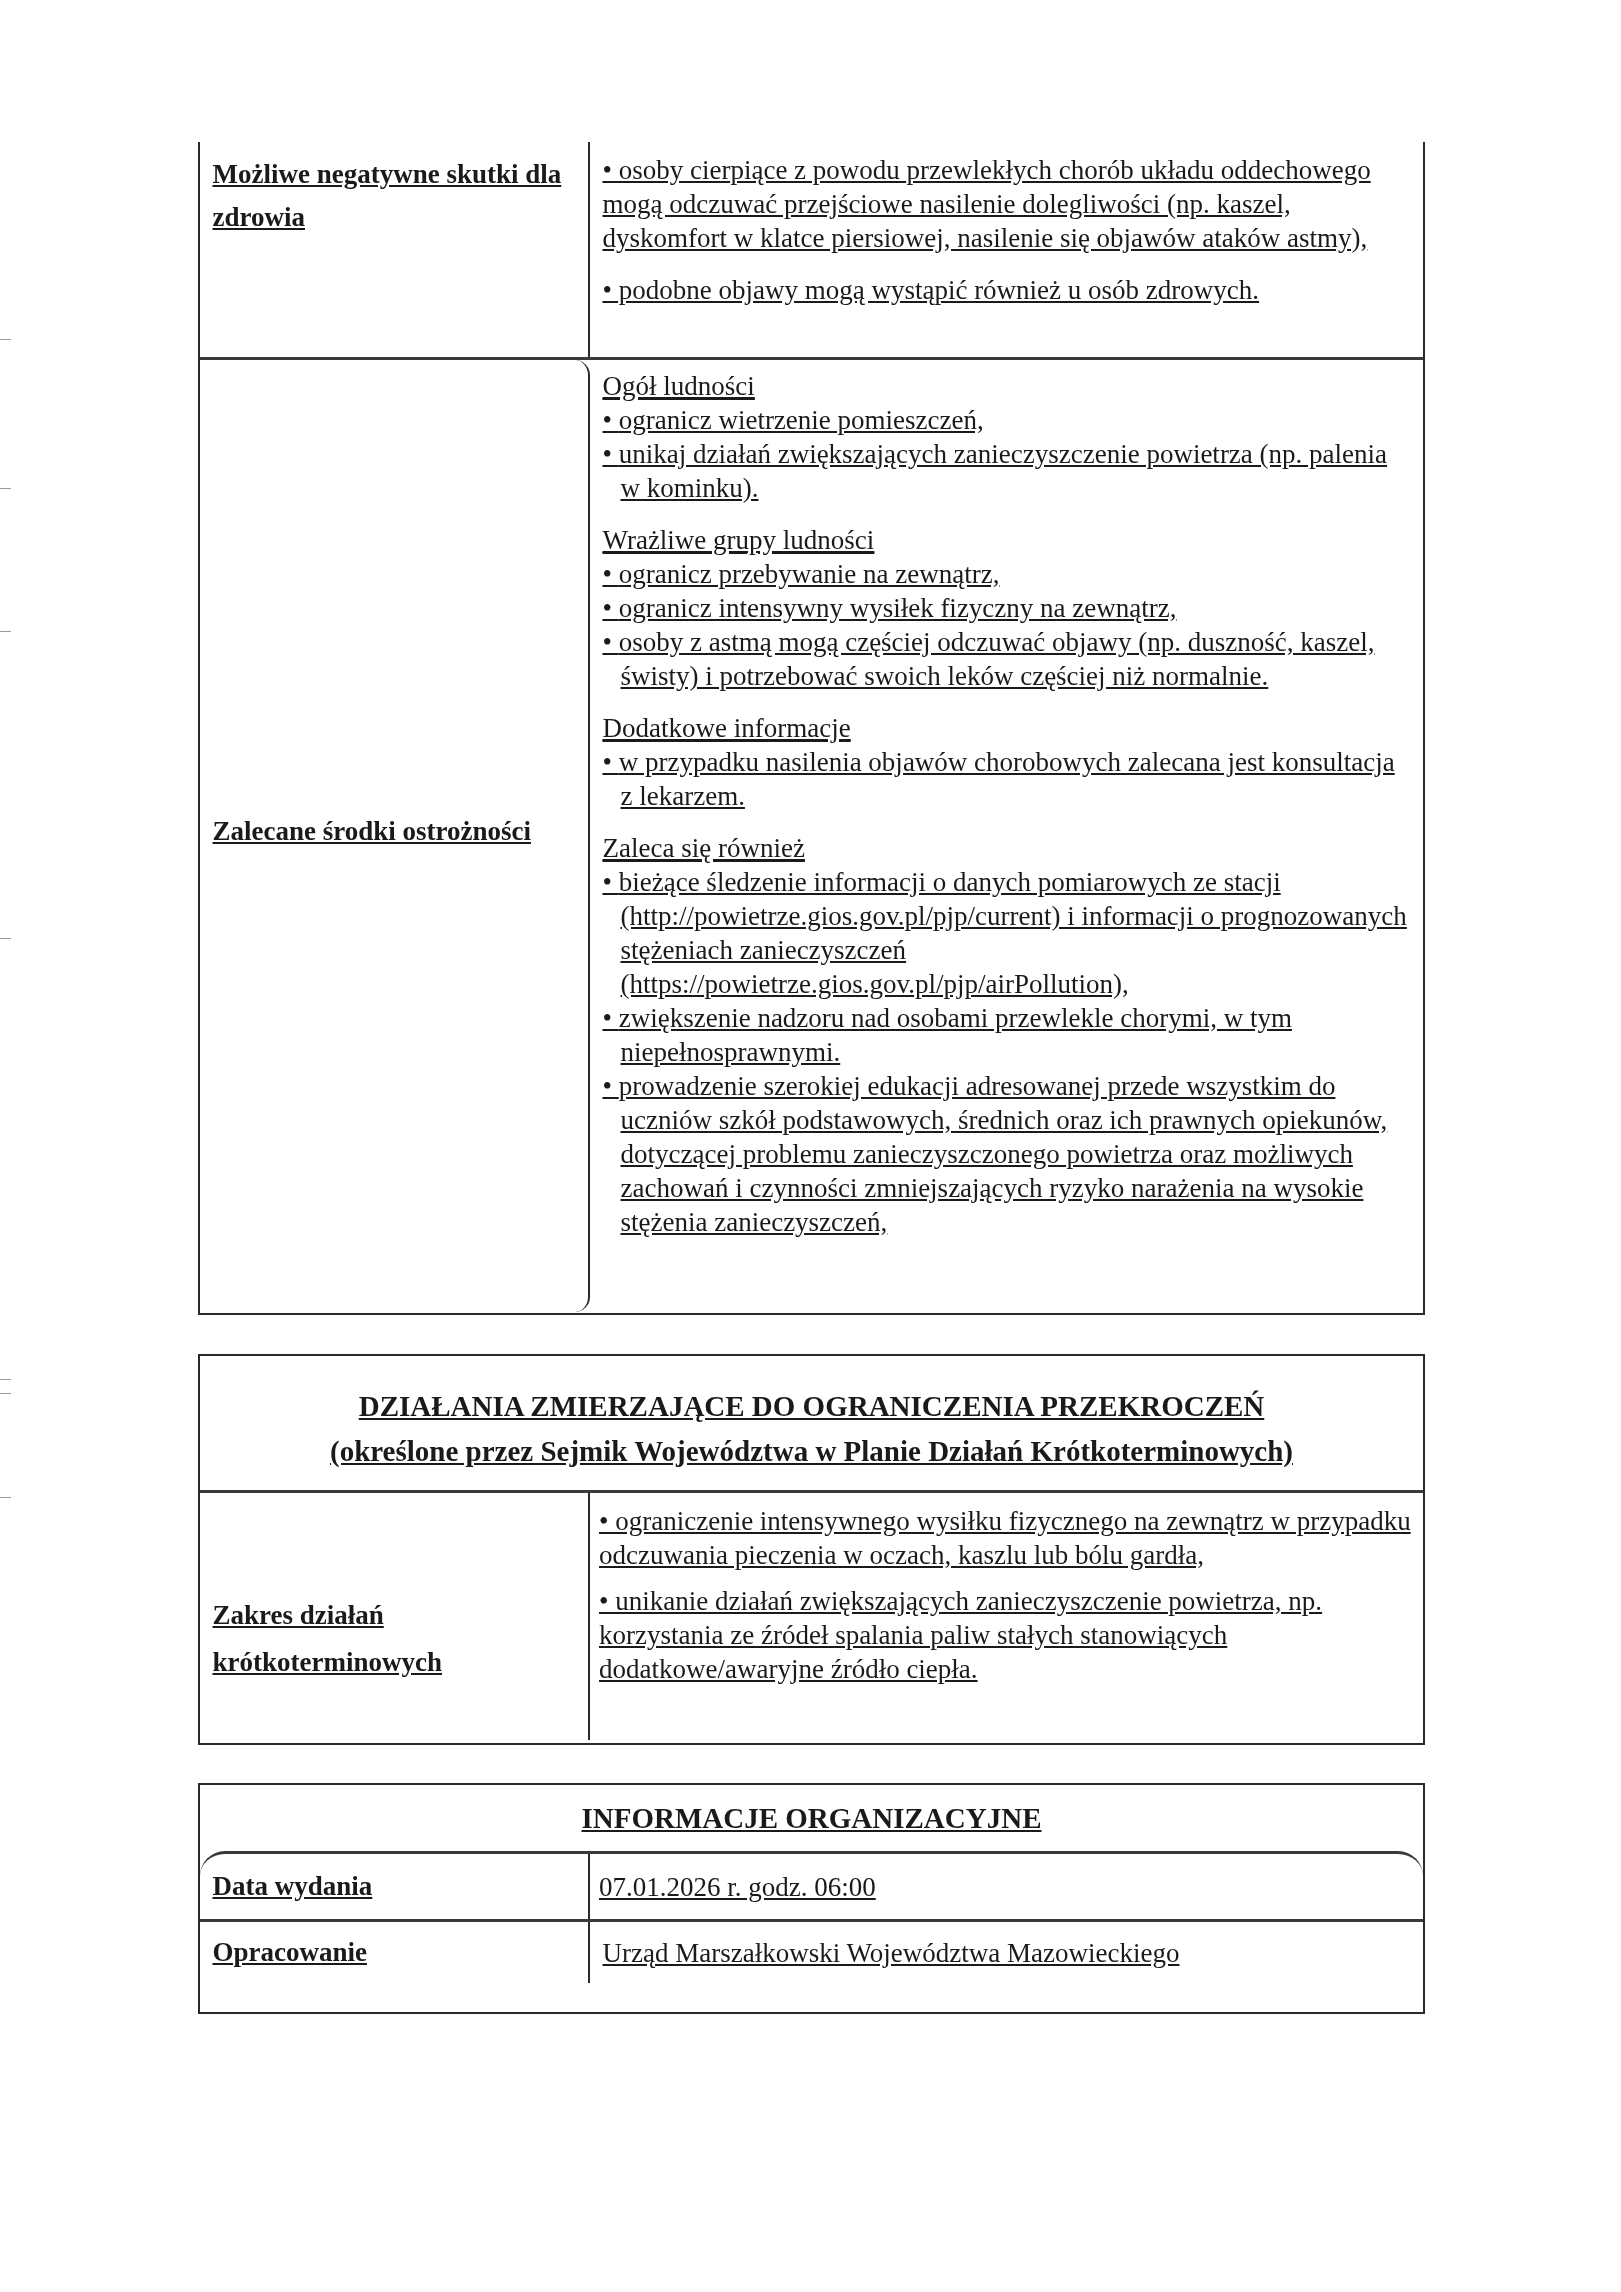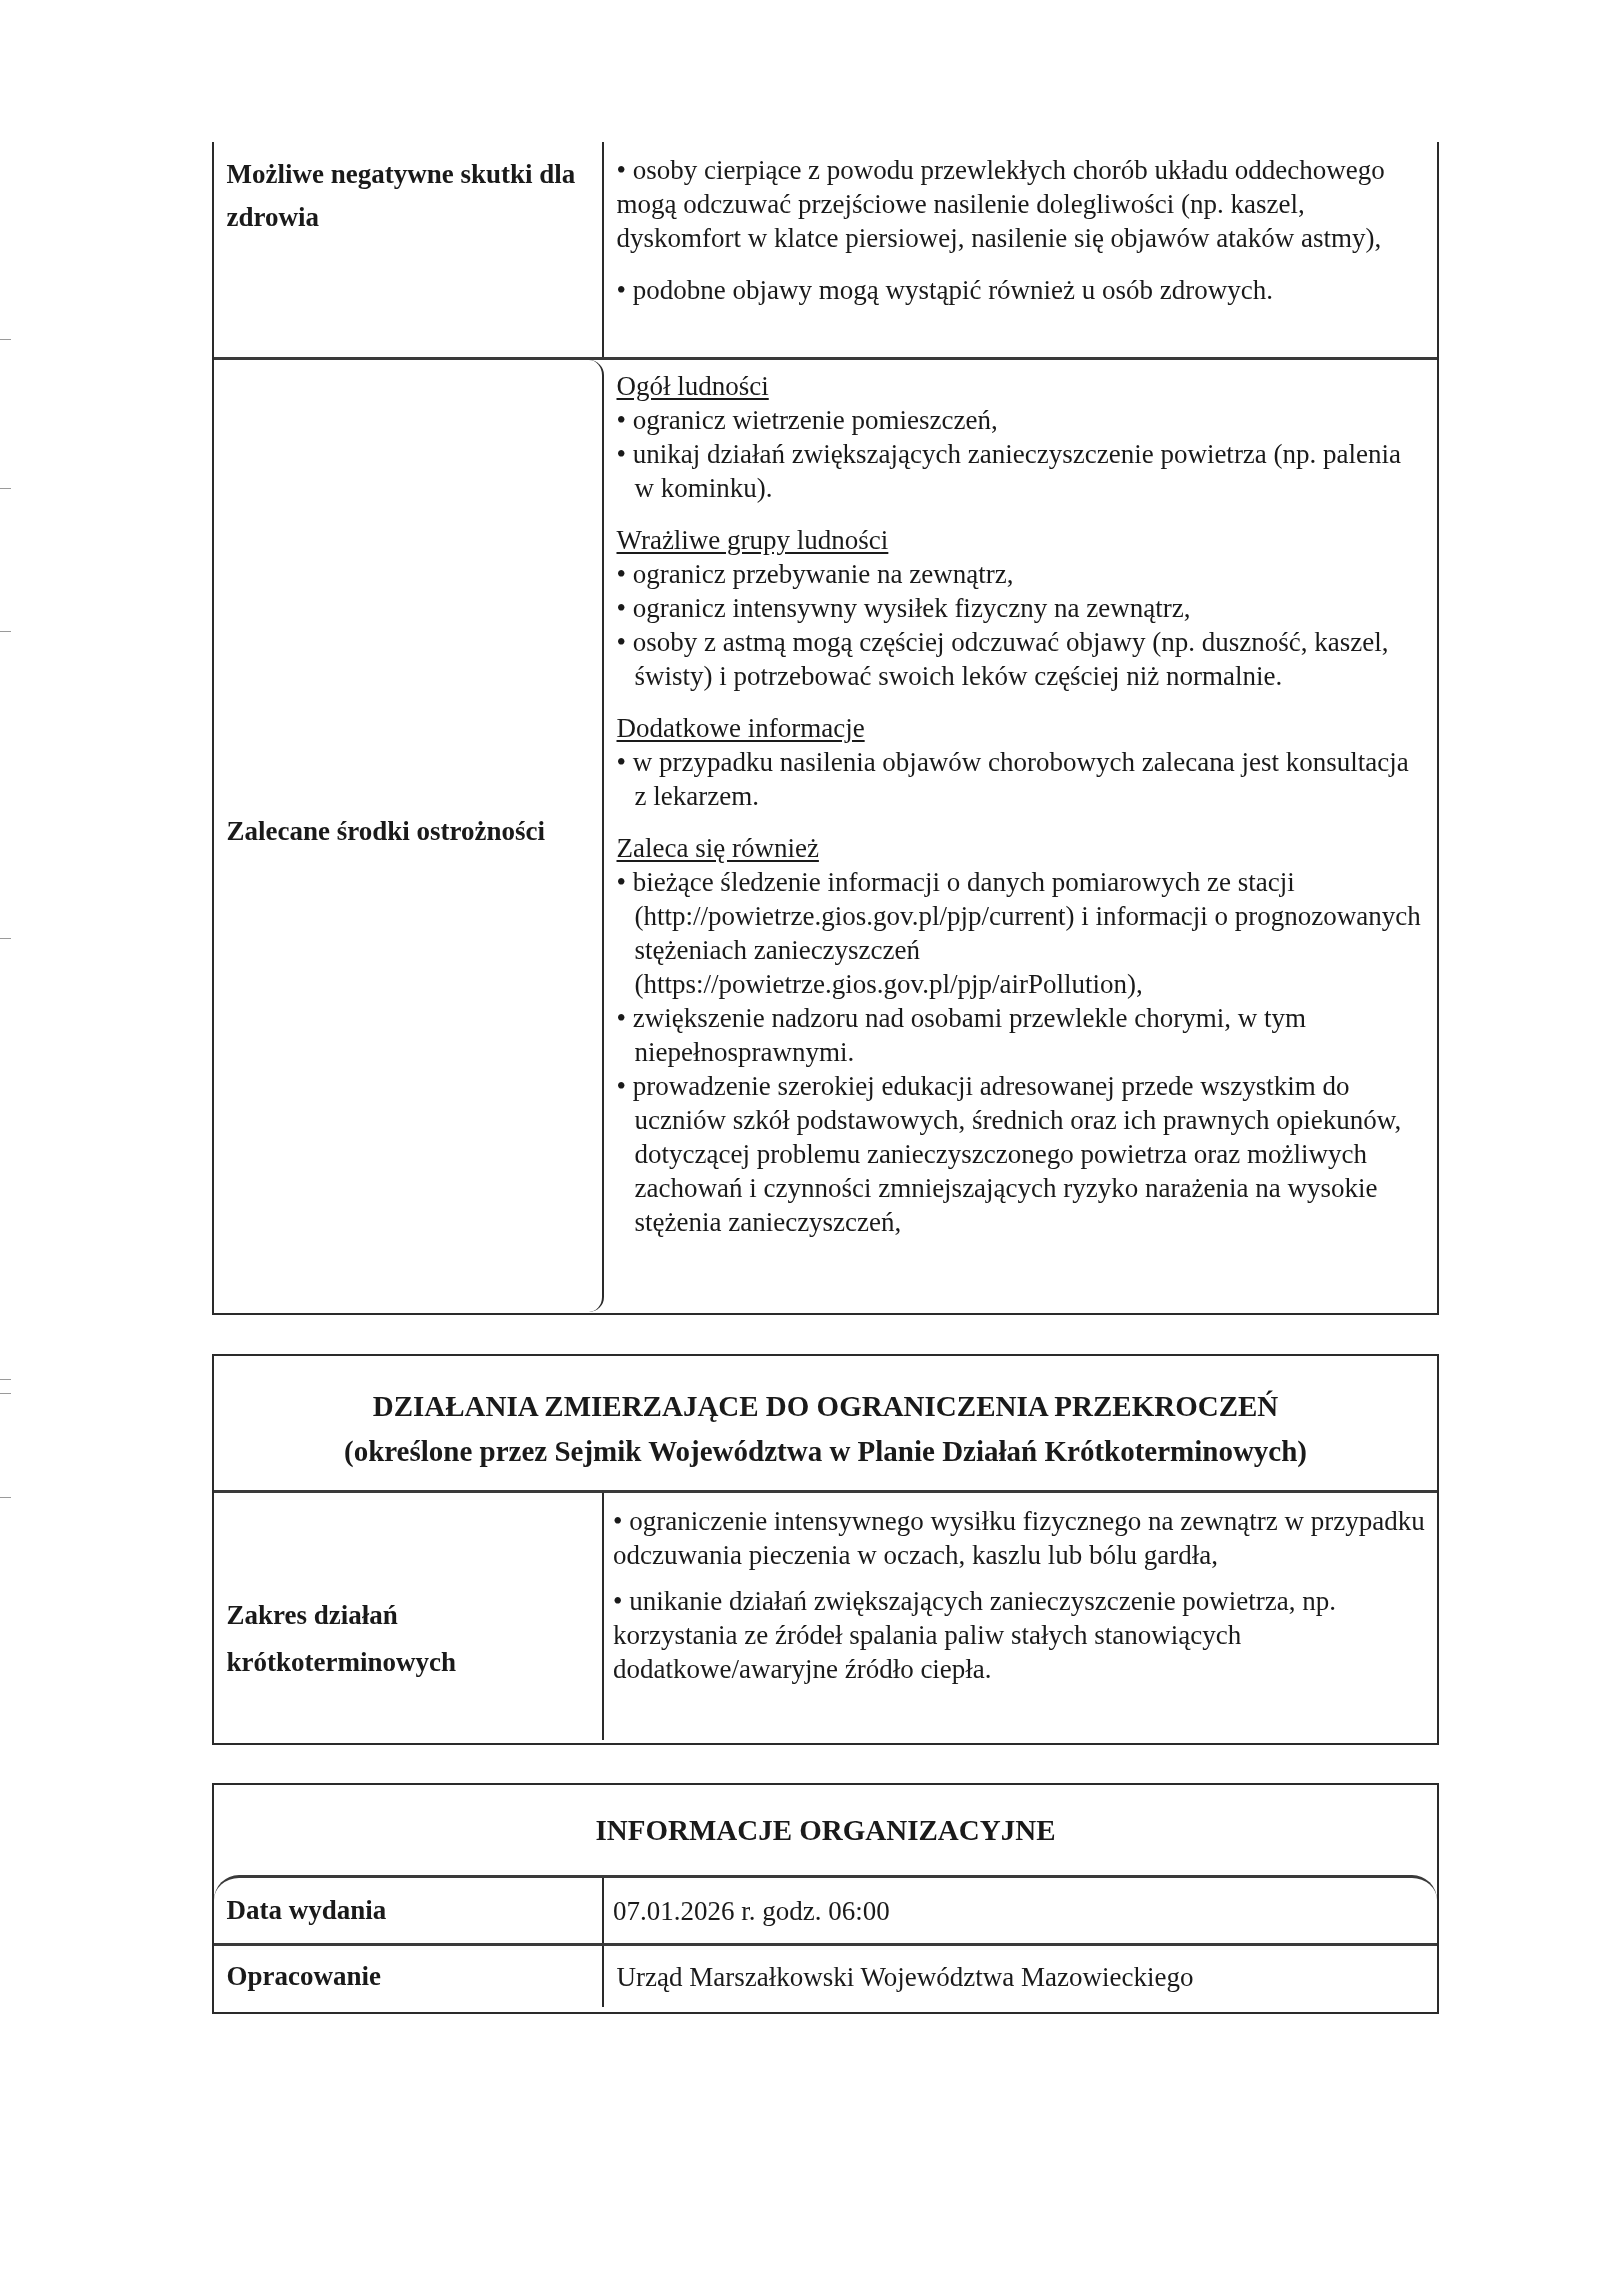--- a/index.html
+++ b/index.html
@@ -1,19 +1,19 @@
 <!DOCTYPE html>
 <html style="font-size:14.3px"><head>
 <meta charset="utf-8">
 <style>
   html, body { margin:0; padding:0; background:#ffffff; }
   body { width:1621px; height:2293px; position:relative; overflow:hidden;
          font-family:"Liberation Serif", "DejaVu Serif", serif; color:#1a1a1a; }
-  .tbl { position:absolute; left:212px; width:1227px; box-sizing:border-box;
-         border:2.7px solid #2a2a2a; }
+  .tbl { position:absolute; left:198px; width:1227px; box-sizing:border-box;
+         border:2.7px solid #2a2a2a;text-decoration:underline; }
   .row { display:flex; box-sizing:border-box; }
   .row + .row { border-top:3.6px solid #3a3a3a; }
   .lab { width:390px; box-sizing:border-box; border-right:2.7px solid #2a2a2a;
          padding:0 0 0 12.5px; font-weight:bold; font-size:27px; line-height:43px; }
   .val { flex:1; box-sizing:border-box; padding:0 10.7px 0 12.5px; font-size:27px; line-height:34px; }
   .para { margin:0; }
   .gap { height:18px; }
   .sub { text-decoration:underline; text-underline-offset:2.7px; }
   .bl { display:block; padding-left:18px; text-indent:-18px; }
   .hdr { text-align:center; font-weight:bold; font-size:29px; line-height:45px; }
@@ -93,21 +93,21 @@
     </div>
     <div class="val" style="padding-top:10.7px;padding-left:9px;">
       <p class="para">• ograniczenie intensywnego wysiłku fizycznego na zewnątrz w przypadku odczuwania pieczenia w oczach, kaszlu lub bólu gardła,</p>
       <div class="gap" style="height:12.5px;"></div>
       <p class="para">• unikanie działań zwiększających zanieczyszczenie powietrza, np. korzystania ze źródeł spalania paliw stałych stanowiących dodatkowe/awaryjne źródło ciepła.</p>
     </div>
   </div>
 </div>
 
 <div class="tbl" style="top:1783px;height:231px;">
-  <div class="row" style="height:90px;align-items:center;justify-content:center;">
+  <div class="row" style="height:66px;align-items:center;justify-content:center;">
     <div class="hdr">INFORMACJE ORGANIZACYJNE</div>
   </div>
   <div class="row" style="height:68px;border-radius:25px;">
     <div class="lab" style="display:flex;align-items:center;">Data wydania</div>
     <div class="val" style="display:flex;align-items:center;padding-left:9px;">07.01.2026 r. godz. 06:00</div>
   </div>
   <div class="row" style="height:64px;">
     <div class="lab" style="display:flex;align-items:center;">Opracowanie</div>
     <div class="val" style="display:flex;align-items:center;">Urząd Marszałkowski Województwa Mazowieckiego</div>
   </div>

